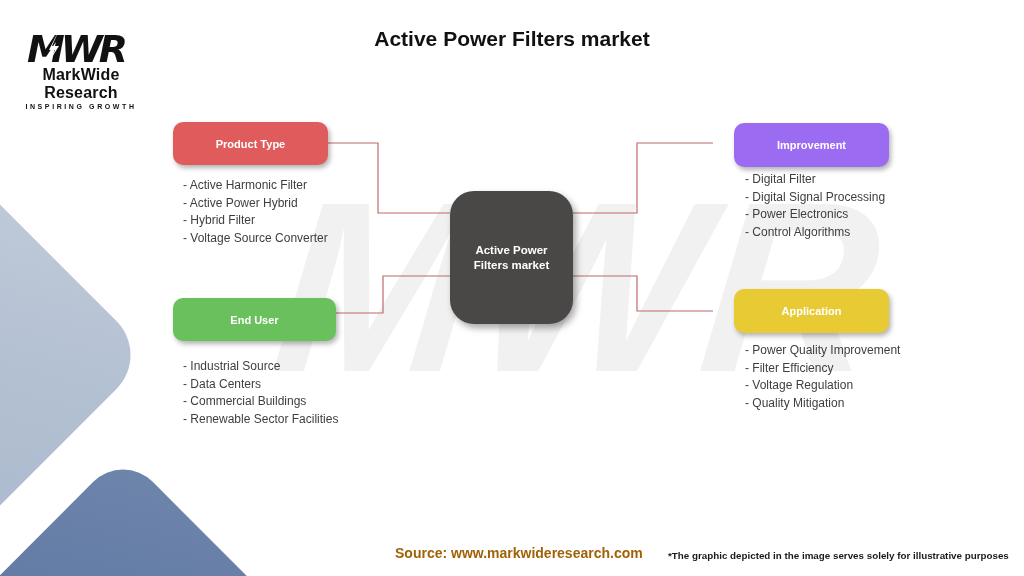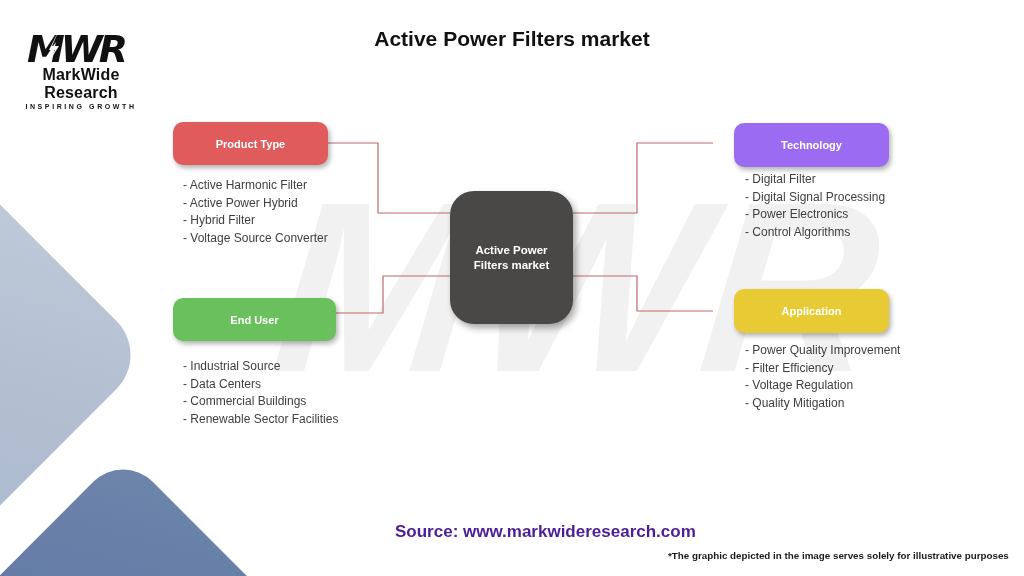--- a/index.html
+++ b/index.html
@@ -58,22 +58,22 @@
     padding:0 10px; box-shadow:3px 4px 7px rgba(0,0,0,.35);
   }
   
   .item-list { position:absolute; z-index:3; font-size:12px; color:#3e3e3e; line-height:17.5px; }
   .list-product { left:183px; top:177px; }
   .list-tech    { left:745px; top:171px; }
   .list-enduser { left:183px; top:358px; }
   .list-app     { left:745px; top:342px; }
   
   .source {
-    position:absolute; z-index:3; left:395px; top:522px;
-    font-size:17px; font-weight:bold; color:#4c1d95;
+    position:absolute; z-index:3; left:395px; top:545px;
+    font-size:14px; font-weight:bold; color:#a16207;
   }
   .disclaimer {
     position:absolute; z-index:3; left:668px; top:550px;
     font-size:9.8px; font-weight:bold; color:#1a1a1a;
   }
 </style>
 </head>
 <body>
 
 <div class="stage">
@@ -100,21 +100,21 @@
     <polyline points="315,313 383,313 383,276 450,276" fill="none" stroke-width="1.2" stroke="#c0696b"></polyline>
     <polyline points="573,276 637,276 637,311 713,311" fill="none" stroke-width="1.2" stroke="#c0696b"></polyline>
   </svg>
 
   <div class="center-node" style="background: rgb(74, 71, 71);">Active Power Filters market</div>
 
   <div class="node-box box-product" style="background: rgb(224, 92, 92);">
     <span>Product Type</span>
   </div>
   <div class="node-box box-tech" style="background: rgb(155, 108, 241);">
-    <span>Technology</span>
+    <span>Improvement</span>
   </div>
   <div class="node-box box-enduser" style="background: rgb(105, 192, 92);">
     <span>End User</span>
   </div>
   <div class="node-box box-app" style="background: rgb(232, 202, 52);">
     <span>Application</span>
   </div>
 
   <div class="item-list list-product">
     <div>- Active Harmonic Filter</div>

